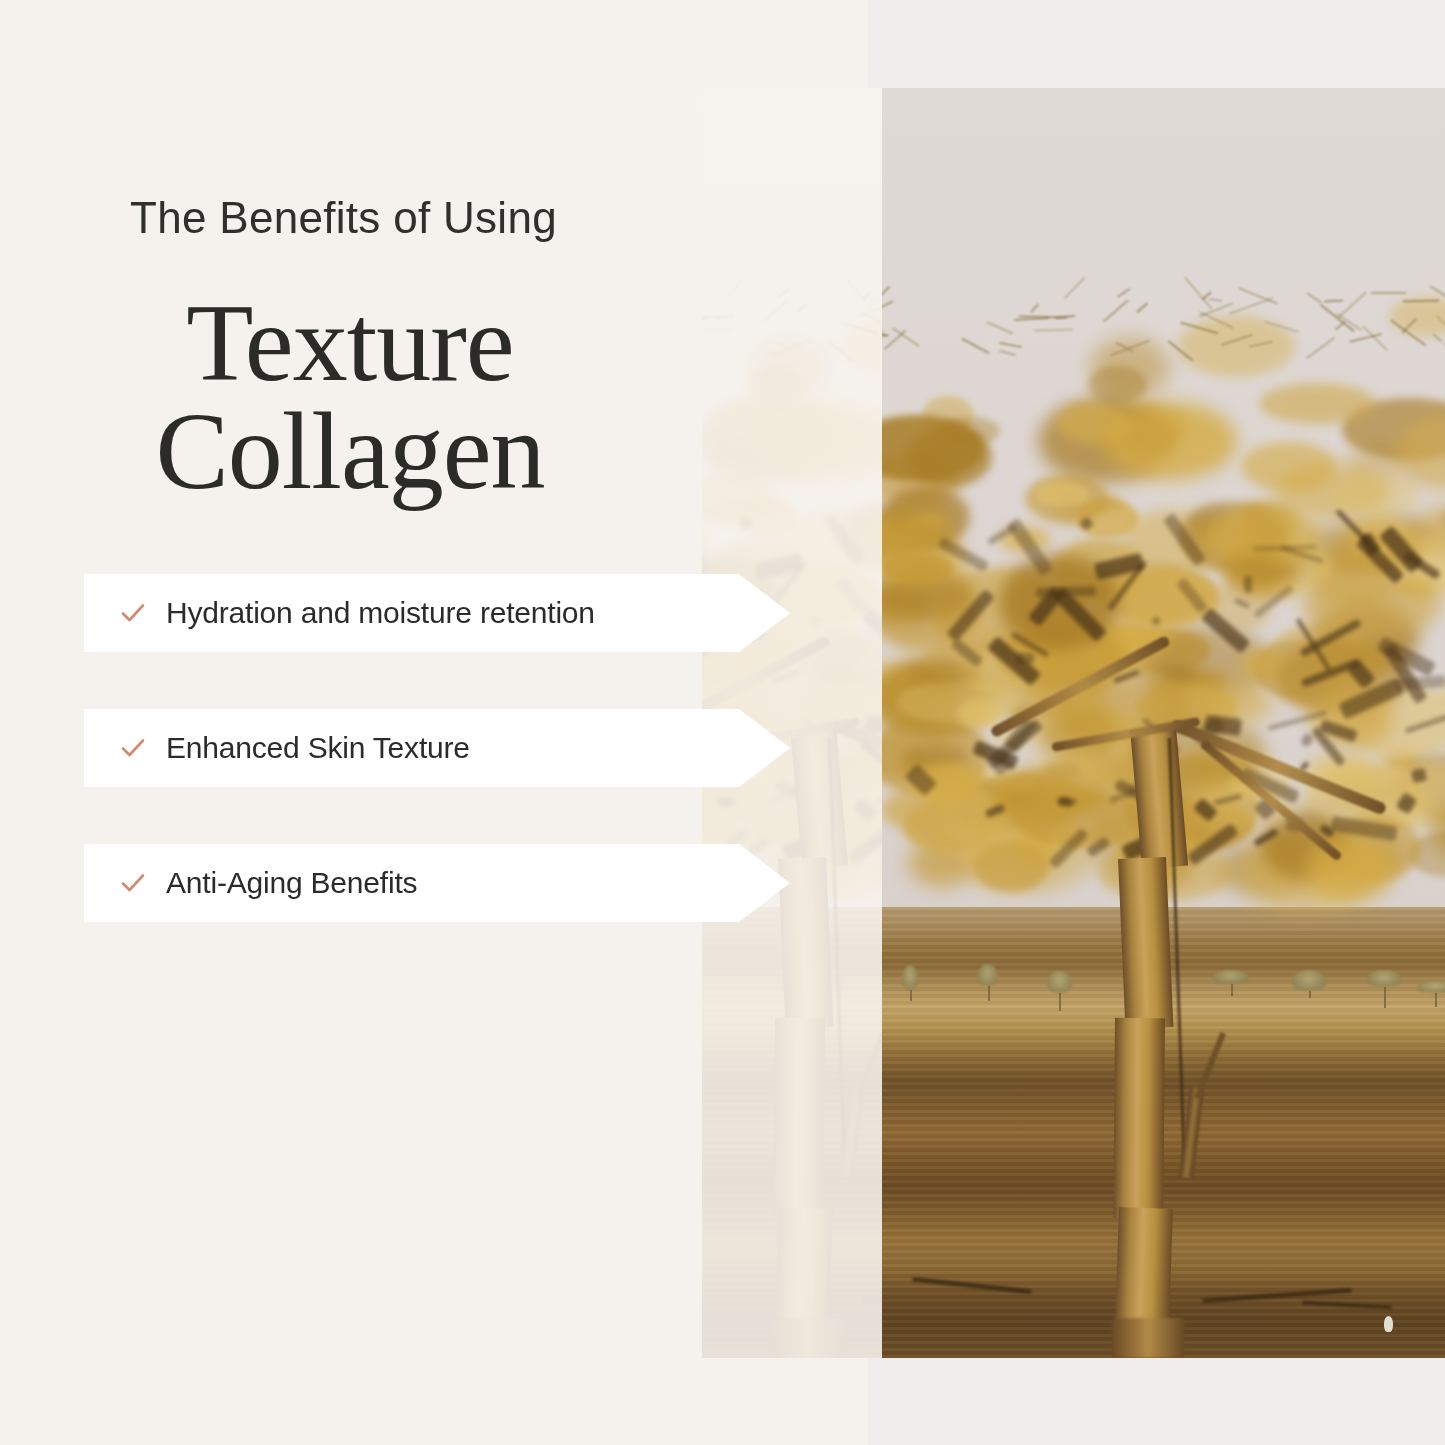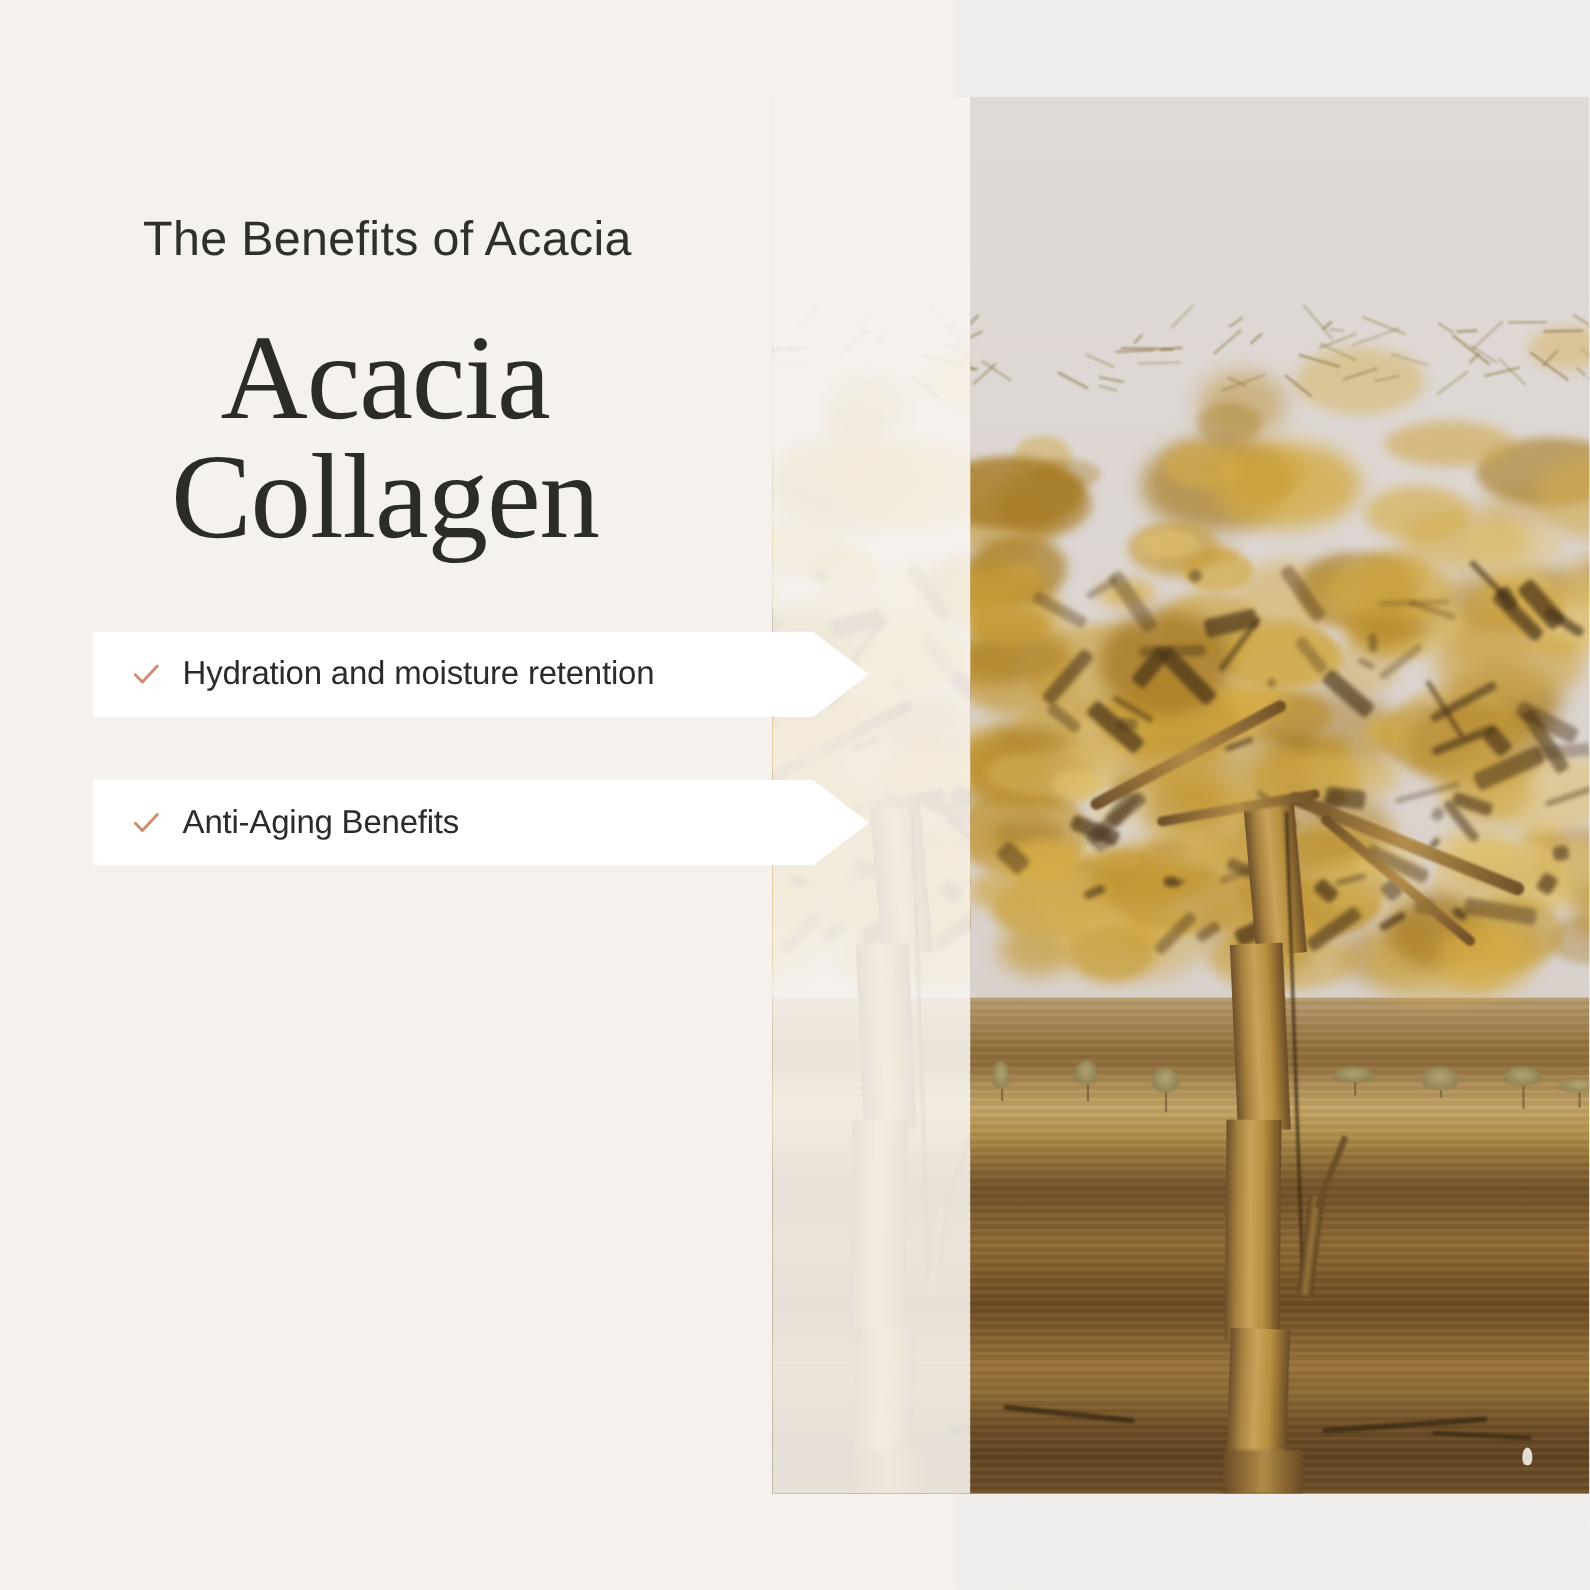--- a/index.html
+++ b/index.html
@@ -594,38 +594,46 @@
           <i style="position: absolute; left: 322px; top: 940px; width: 6px; height: 70px; background: rgb(107, 78, 39); transform: rotate(22deg); transform-origin: 50% 100%; opacity: 0.9; filter: blur(0.8px);"></i>
           <i style="position: absolute; left: 120px; top: 640px; width: 200px; height: 11px; background: linear-gradient(90deg, rgb(106, 74, 38), rgb(176, 138, 70), rgb(106, 74, 37)); transform: rotate(-28deg); transform-origin: 0px 50%; border-radius: 6px; opacity: 0.95; filter: blur(1px);"></i>
           <i style="position: absolute; left: 300px; top: 630px; width: 230px; height: 12px; background: linear-gradient(90deg, rgb(106, 74, 38), rgb(176, 138, 70), rgb(106, 74, 37)); transform: rotate(22deg); transform-origin: 0px 50%; border-radius: 6px; opacity: 0.95; filter: blur(1px);"></i>
           <i style="position: absolute; left: 180px; top: 655px; width: 150px; height: 9px; background: linear-gradient(90deg, rgb(106, 74, 38), rgb(176, 138, 70), rgb(106, 74, 37)); transform: rotate(-10deg); transform-origin: 0px 50%; border-radius: 6px; opacity: 0.95; filter: blur(1px);"></i>
           <i style="position: absolute; left: 330px; top: 650px; width: 180px; height: 9px; background: linear-gradient(90deg, rgb(106, 74, 38), rgb(176, 138, 70), rgb(106, 74, 37)); transform: rotate(40deg); transform-origin: 0px 50%; border-radius: 6px; opacity: 0.95; filter: blur(1px);"></i>
           <i style="position: absolute; left: 330px; top: 1205px; width: 150px; height: 5px; background: rgb(60, 42, 19); transform: rotate(-4deg); border-radius: 3px; opacity: 0.8; filter: blur(1.2px);"></i>
         </div>
     </div>
   </div>
 
-  <div class="kicker">The Benefits of Acacia</div>
+  <div class="kicker">The Benefits of Using</div>
   <div class="title">
-    <span>Acacia</span>
+    <span>Texture</span>
     <span class="l2">Collagen</span>
   </div>
 
   <div class="cards">
       <div class="card">
         <span class="check">
           <svg viewBox="0 0 26 26">
             <path d="M3 13.5 L9.5 20 L23 5.5" fill="none" stroke="#d08a6e" stroke-width="2.6" stroke-linecap="round" stroke-linejoin="round"></path>
           </svg>
         </span>
         <span class="card-label">Hydration and moisture retention</span>
       </div>
       <div class="card">
         <span class="check">
           <svg viewBox="0 0 26 26">
             <path d="M3 13.5 L9.5 20 L23 5.5" fill="none" stroke="#d08a6e" stroke-width="2.6" stroke-linecap="round" stroke-linejoin="round"></path>
           </svg>
         </span>
+        <span class="card-label">Enhanced Skin Texture</span>
+      </div>
+      <div class="card">
+        <span class="check">
+          <svg viewBox="0 0 26 26">
+            <path d="M3 13.5 L9.5 20 L23 5.5" fill="none" stroke="#d08a6e" stroke-width="2.6" stroke-linecap="round" stroke-linejoin="round"></path>
+          </svg>
+        </span>
         <span class="card-label">Anti-Aging Benefits</span>
       </div>
     </div>
 
 </div>
 
 </body></html>

